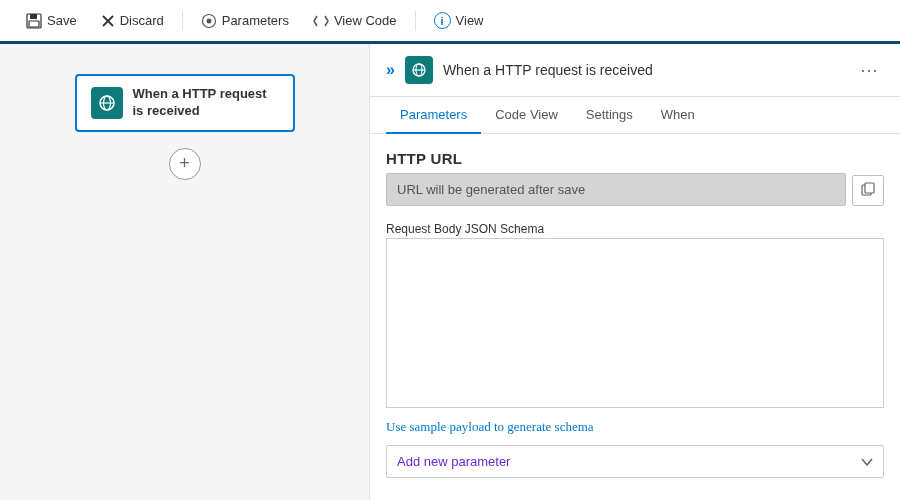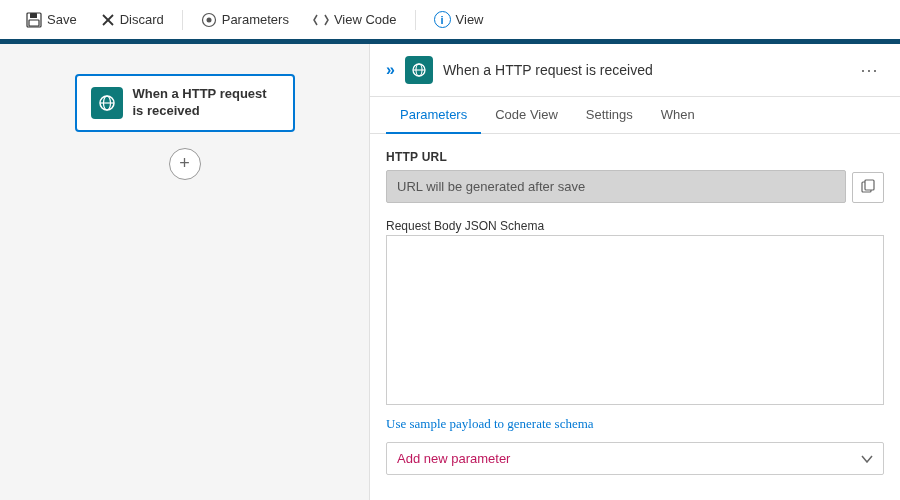--- a/index.html
+++ b/index.html
@@ -11,21 +11,21 @@
       width: 900px;
       height: 500px;
       overflow: hidden;
     }
 
     
     .toolbar {
       display: flex;
       align-items: center;
       height: 44px;
-      border-bottom: 5px solid #0c4a6e;
+      border-bottom: 3px solid #0c4a6e;
       padding: 0 16px;
       gap: 4px;
       background: #fff;
     }
     .toolbar-btn {
       display: flex;
       align-items: center;
       gap: 5px;
       padding: 6px 10px;
       border: none;
@@ -175,21 +175,21 @@
     }
 
     
     .panel-body {
       flex: 1;
       padding: 16px 16px;
       overflow-y: auto;
     }
 
     .field-label {
-      font-size: 12px;
+      font-size: 15px;
       font-weight: 600;
       color: #333;
       margin-bottom: 6px;
       letter-spacing: 0.02em;
     }
 
     .url-field-wrapper {
       display: flex;
       align-items: flex-end;
       gap: 6px;
@@ -248,21 +248,21 @@
       align-items: center;
       border: 1px solid #ccc;
       border-radius: 2px;
       padding: 8px 10px;
       cursor: pointer;
       background: #fff;
     }
     .add-param-text {
       flex: 1;
       font-size: 13px;
-      color: #be185d;
+      color: #6d28d9;
     }
   </style>
 </head>
 <body>
 
 <div class="toolbar">
   <button class="toolbar-btn">
     <svg width="16" height="16" viewBox="0 0 16 16" fill="none">
       <rect x="1" y="1" width="14" height="14" rx="1" stroke="#333" stroke-width="1.2" fill="none"></rect>
       <rect x="4" y="1" width="7" height="5" rx="0.5" fill="#333"></rect>

